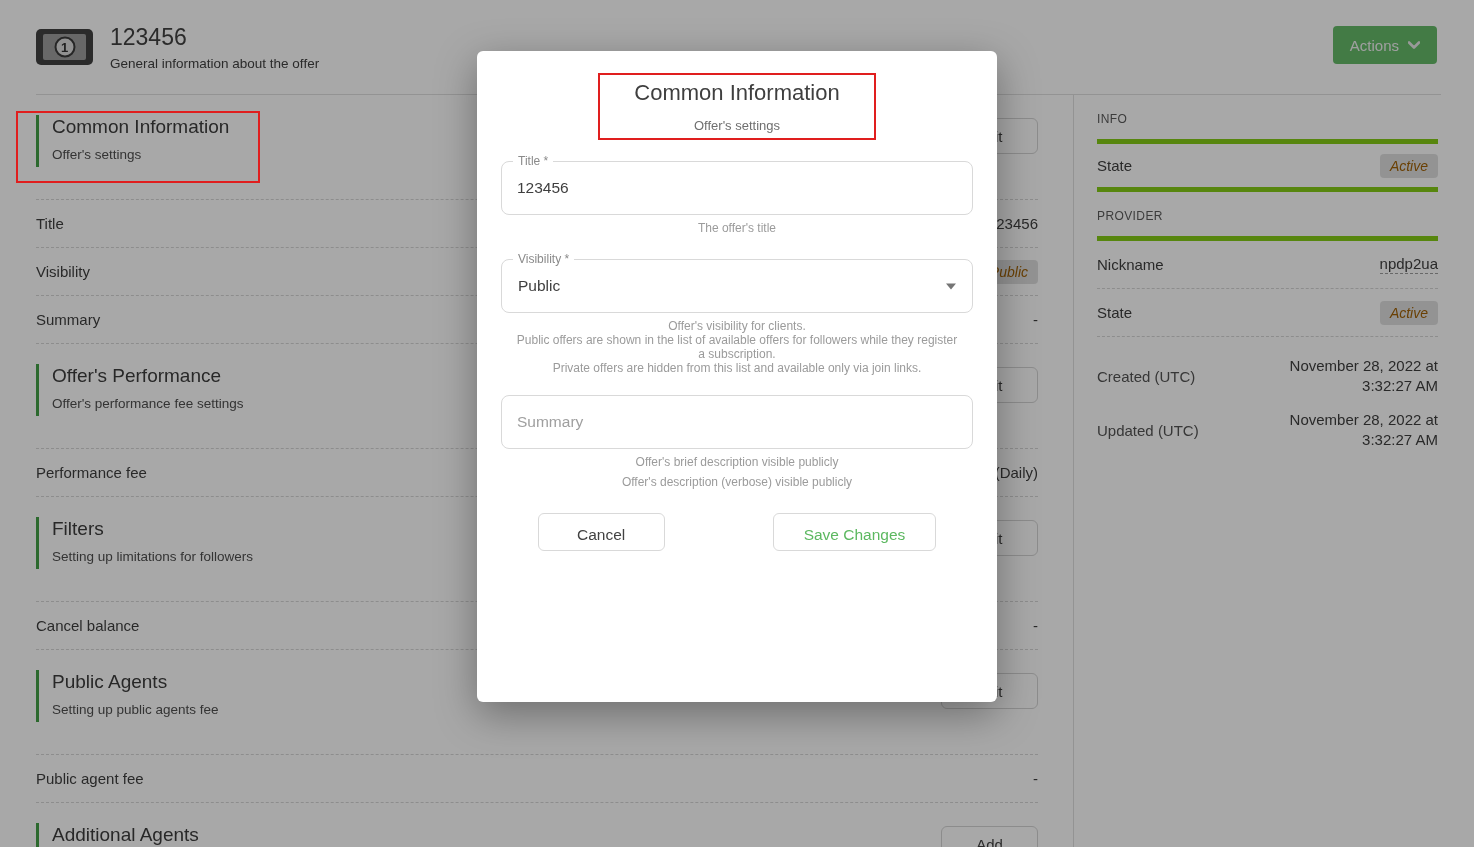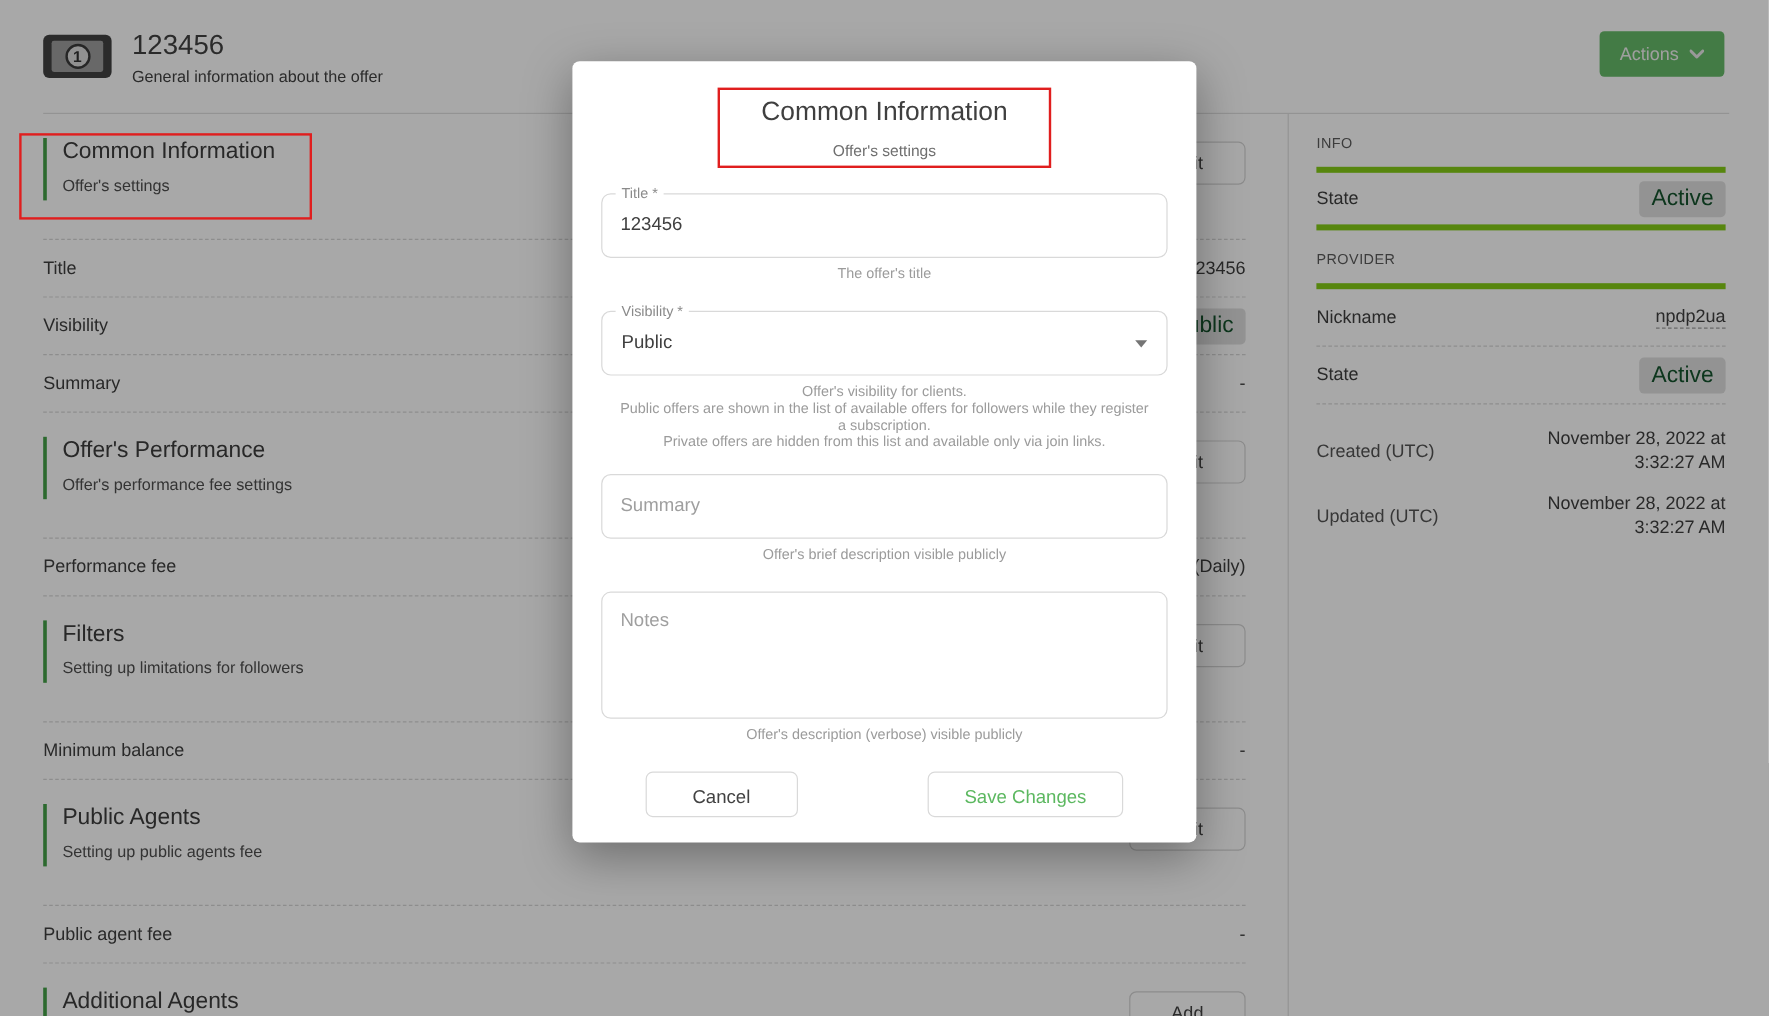--- a/index.html
+++ b/index.html
@@ -50,21 +50,21 @@
   .btn-outline {
     height:36px; min-width:97px; border:1px solid #d5d5d5; border-radius:6px;
     background:transparent; font-size:15px; color:#424242; font-family:inherit;
     margin-top:3px; cursor:pointer; padding:0 24px;
   }
 
   .row {
     display:flex; justify-content:space-between; align-items:center;
     height:48px; border-bottom:1px dashed #d7d7d7; font-size:15px; color:#3f3f3f;
   }
-  .badge { background:#e0e0e0; border-radius:4px; padding:4px 10px; font-size:19px; color:#14532d; }
+  .badge { background:#e0e0e0; border-radius:4px; padding:4px 10px; font-size:14px; color:#a16207;font-style:italic; }
 
   .side-header {
     font-size:12px; color:#5c5c5c; letter-spacing:.4px;
     padding:17px 0 13px; border-bottom:1px solid #e6e6e6;
   }
   .side-row { display:flex; justify-content:space-between; align-items:center; height:48px; font-size:15px; color:#3f3f3f; }
   .solid-b { border-bottom:5px solid #84cc16; }
   .dashed-b { border-bottom:1px dashed #d7d7d7; }
   .nickname-value { border-bottom:1px dashed #9e9e9e; padding-bottom:1px; }
   .date-row { display:flex; justify-content:space-between; align-items:center; padding:7px 0; font-size:15px;gap:25px; }
@@ -184,21 +184,21 @@
 
       <div class="section">
         <div class="section-head">
           <div class="section-title">Filters</div>
           <div class="section-sub">Setting up limitations for followers</div>
         </div>
         <button class="btn-outline">Edit</button>
       </div>
 
       <div class="row">
-        <span>Minimum balance</span>
+        <span>Cancel balance</span>
         <span>-</span>
       </div>
 
       <div class="section">
         <div class="section-head">
           <div class="section-title">Public Agents</div>
           <div class="section-sub">Setting up public agents fee</div>
         </div>
         <button class="btn-outline">Edit</button>
       </div>
@@ -264,23 +264,20 @@
   </div>
   <div class="helper pre">Offer's visibility for clients.
 Public offers are shown in the list of available offers for followers while they register a subscription.
 Private offers are hidden from this list and available only via join links.</div>
 
   <div class="field mt20">
     <input type="text" placeholder="Summary" style="">
   </div>
   <div class="helper">Offer's brief description visible publicly</div>
 
-  <div class="field textarea-field mt24">
-    <textarea placeholder="Notes" style=""></textarea>
-  </div>
   <div class="helper">Offer's description (verbose) visible publicly</div>
 
   <div class="modal-buttons">
     <button class="btn-cancel">Cancel</button>
     <button class="btn-save">Save Changes</button>
   </div>
 </div>
 
 <div class="annotation" id="anno-section"></div>
 <div class="annotation" id="anno-modal-title"></div>

